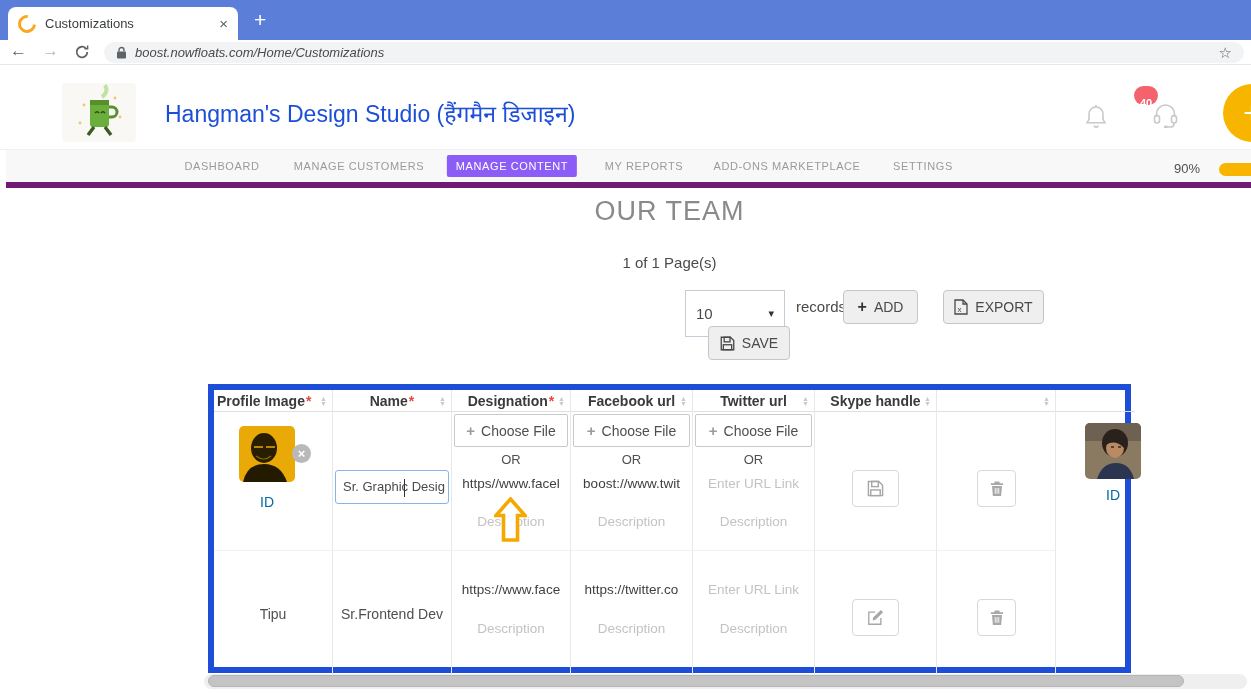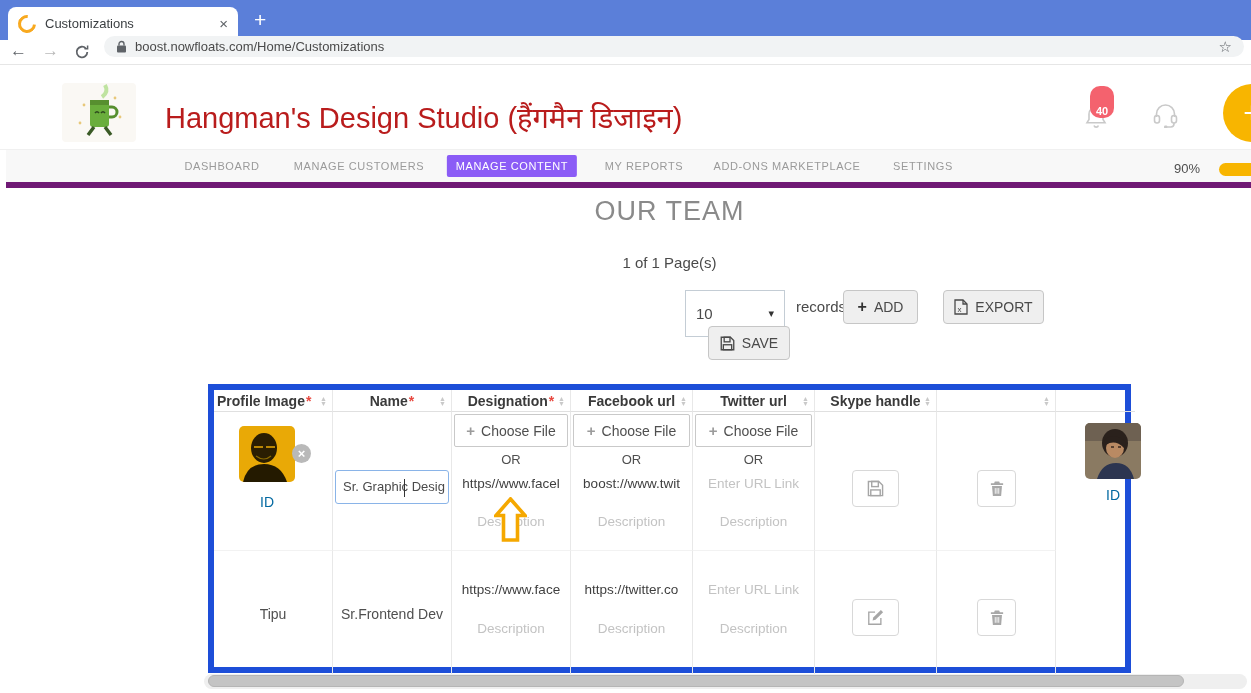--- a/index.html
+++ b/index.html
@@ -11,30 +11,30 @@
        border-radius:8px 8px 0 0;display:flex;align-items:center;padding:0 10px;box-sizing:border-box;}
   .favicon{width:12px;height:12px;border-radius:50%;border:3px solid #F8A91F;border-right-color:transparent;
        transform:rotate(-40deg);flex:0 0 auto;}
   .tab-title{font-size:13px;color:#3C4043;margin-left:9px;flex:1;white-space:nowrap;overflow:hidden;}
   .tab-close{color:#5F6368;font-size:15px;margin-left:6px;cursor:default;}
   .newtab{position:absolute;left:254px;top:8px;color:#fff;font-size:21px;font-weight:400;}
   .toolbar{position:absolute;left:0;top:40px;width:1251px;height:24px;background:#fff;border-bottom:1px solid #E6E6E6;}
   .nav-ic{position:absolute;top:41px;font-size:17px;color:#5F6368;}
   .nav-ic.fwd{color:#B8B8B8;}
   .reload{position:absolute;left:74px;top:44px;}
-  .urlbar{position:absolute;left:104px;top:36px;width:1140px;height:21px;border-radius:11px;background:#F1F3F4;
-       display:flex;align-items:center;padding:0 12px;box-sizing:border-box;}
+  .urlbar{position:absolute;left:104px;top:42px;width:1140px;height:21px;border-radius:11px;background:#F1F3F4;
+       display:flex;align-items:center;padding:0 12px;box-sizing:border-box;font-style:italic;}
   .url-text{font-size:13px;color:#4A4A4A;margin-left:8px;}
   .star{margin-left:auto;font-size:15px;color:#5F6368;line-height:1;}
   
   .appheader{position:absolute;left:0;top:65px;width:1251px;height:85px;background:#fff;border-bottom:1px solid #F0F0F0;box-sizing:border-box;}
   .logo{position:absolute;left:62px;top:18px;width:74px;height:59px;background:#FAF8F4;border-radius:4px;}
-  .biz-title{position:absolute;left:165px;top:32px;font-size:29px;color:#b91c1c;white-space:nowrap;}
+  .biz-title{position:absolute;left:165px;top:32px;font-size:23px;color:#1d4ed8;white-space:nowrap;}
   .bell{position:absolute;left:1084px;top:38px;}
-  .badge{position:absolute;left:1090px;top:21px;min-width:18px;height:19px;padding:16px 6px;border-radius:10px;
+  .badge{position:absolute;left:1134px;top:21px;min-width:18px;height:19px;padding:8px 6px;border-radius:10px;
        background:#F4626E;color:#fff;font-size:11px;font-weight:bold;line-height:19px;text-align:center;box-sizing:border-box;}
   .headset{position:absolute;left:1152px;top:38px;}
   .fab{position:absolute;left:1223px;top:19px;width:58px;height:58px;border-radius:50%;background:#F8B500;
        color:#fff;font-size:30px;display:flex;align-items:center;justify-content:center;}
   
   .navbar{position:absolute;left:6px;top:150px;width:1251px;height:38px;background:#F8F8F8;
        border-bottom:6px solid #701a75;box-sizing:border-box;}
   .nav-item{position:absolute;top:50%;transform:translate(-50%,-50%);font-size:11px;letter-spacing:.6px;
        color:#9A9A9A;white-space:nowrap;}
   .nav-item.active{background:#8b5cf6;color:#fff;padding:5px 9px;border-radius:2px;}

